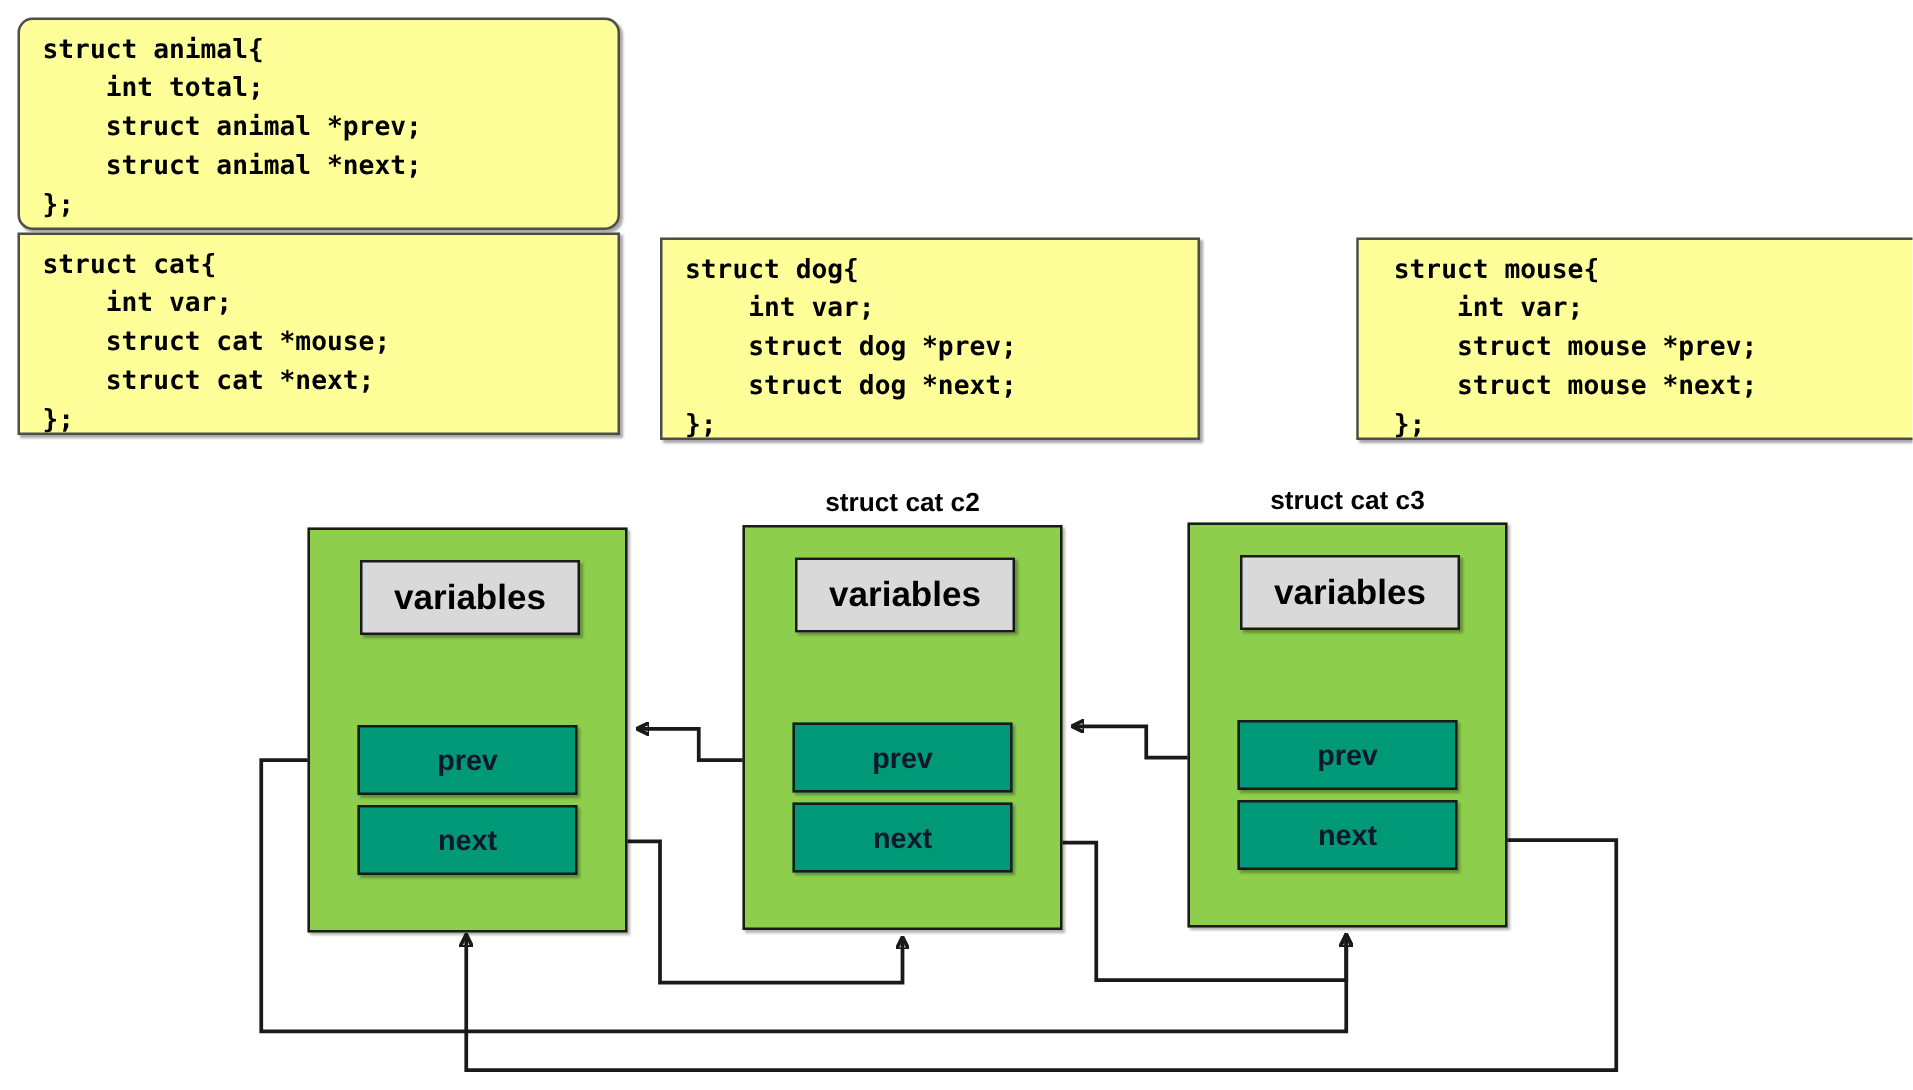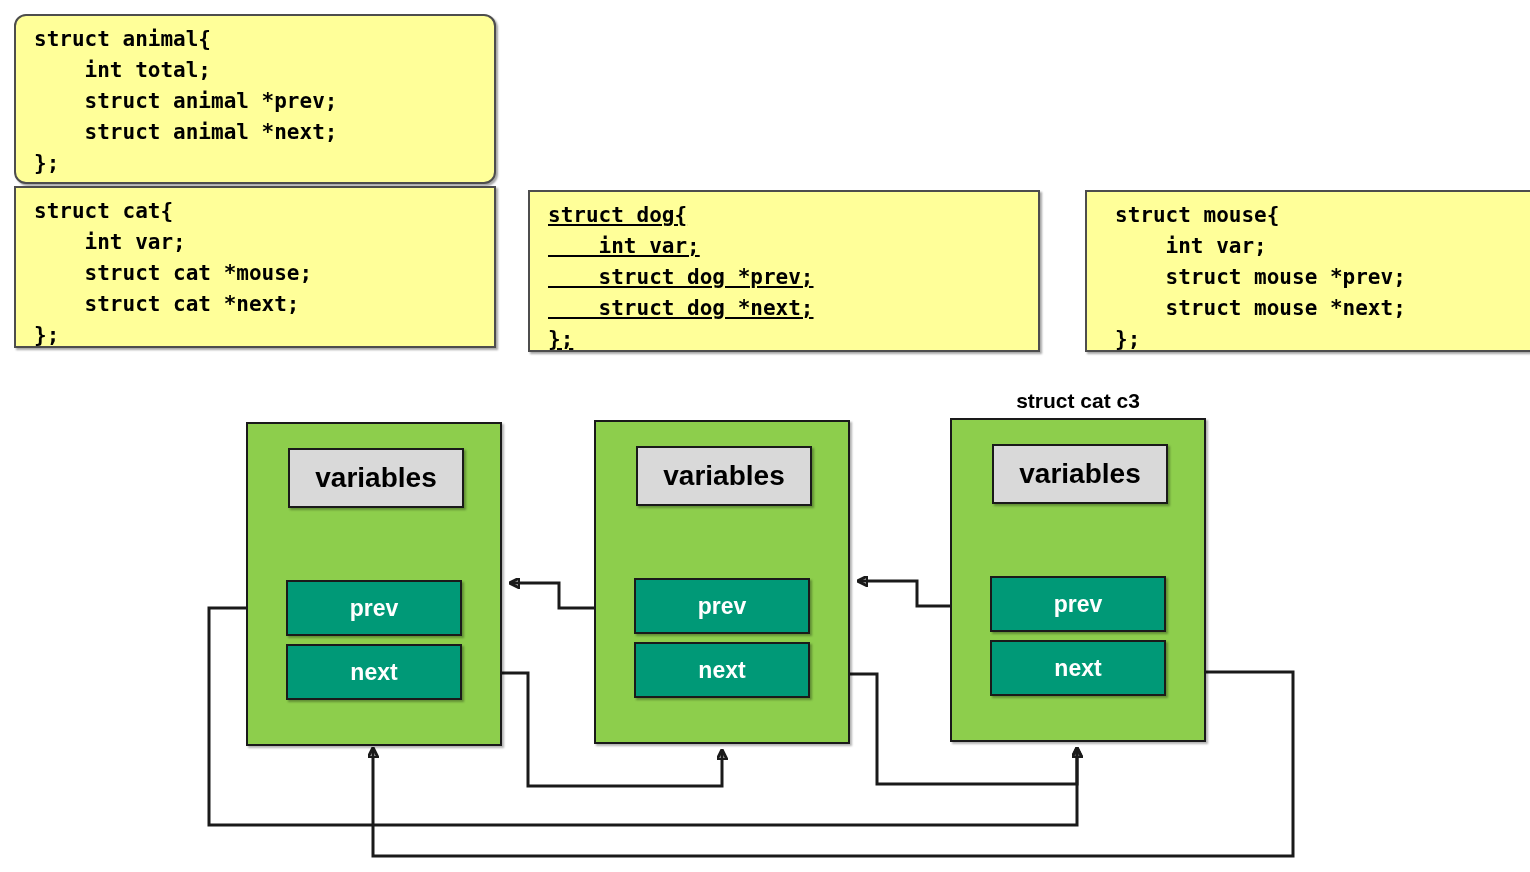--- a/index.html
+++ b/index.html
@@ -52,21 +52,21 @@
     display:flex;align-items:center;justify-content:center;
     font-size:28px;font-weight:bold;color:#000;
     box-shadow:2px 2px 2px rgba(0,0,0,.3);
   }
   .ptr{
     position:absolute;
     background:#009977;
     border:2px solid #1a1a1a;
     box-sizing:border-box;
     display:flex;align-items:center;justify-content:center;
-    font-size:23px;font-weight:bold;color:#ffffff;
+    font-size:23px;font-weight:bold;color:#0f172a;
     box-shadow:2px 2px 2px rgba(0,0,0,.3);
   }
 
   svg.wires{position:absolute;left:0;top:0;width:1530px;height:872px;
             overflow:visible;pointer-events:none;}
   svg.wires path{fill:none;stroke:#1a1a1a;stroke-width:3;}
 </style>
 </head>
 <body>
 
@@ -81,21 +81,21 @@
   </div>
 
   <div class="code-box" style="left:14px;top:186px;width:482px;height:162px;">
     <pre>struct cat{
     int var;
     struct cat *mouse;
     struct cat *next;
 };</pre>
   </div>
 
-  <div class="code-box" style="left:528px;top:190px;width:512px;height:162px;text-decoration:underline;">
+  <div class="code-box" style="left:528px;top:190px;width:432px;height:162px;">
     <pre>struct dog{
     int var;
     struct dog *prev;
     struct dog *next;
 };</pre>
   </div>
 
   <div class="code-box" style="left:1085px;top:190px;width:480px;height:162px;padding-left:28px;">
     <pre>struct mouse{
     int var;
@@ -123,20 +123,21 @@
 
     <path marker-end="url(#ah)" d="M 285,608 L 209,608 L 209,825 L 1077,825 L 1077,748"></path>
   </svg>
 
   <div class="node" style="left:246px;top:422px;width:256px;height:324px;">
     <div class="vars" style="left:40px;top:24px;width:176px;height:60px;">variables</div>
     <div class="ptr" style="left:38px;top:156px;width:176px;height:56px;">prev</div>
     <div class="ptr" style="left:38px;top:220px;width:176px;height:56px;">next</div>
   </div>
 
+  <div class="node-title" style="left:594px;top:391px;width:256px;">struct cat c2</div>
   <div class="node" style="left:594px;top:420px;width:256px;height:324px;">
     <div class="vars" style="left:40px;top:24px;width:176px;height:60px;">variables</div>
     <div class="ptr" style="left:38px;top:156px;width:176px;height:56px;">prev</div>
     <div class="ptr" style="left:38px;top:220px;width:176px;height:56px;">next</div>
   </div>
 
   <div class="node-title" style="left:950px;top:389px;width:256px;">struct cat c3</div>
   <div class="node" style="left:950px;top:418px;width:256px;height:324px;">
     <div class="vars" style="left:40px;top:24px;width:176px;height:60px;">variables</div>
     <div class="ptr" style="left:38px;top:156px;width:176px;height:56px;">prev</div>

